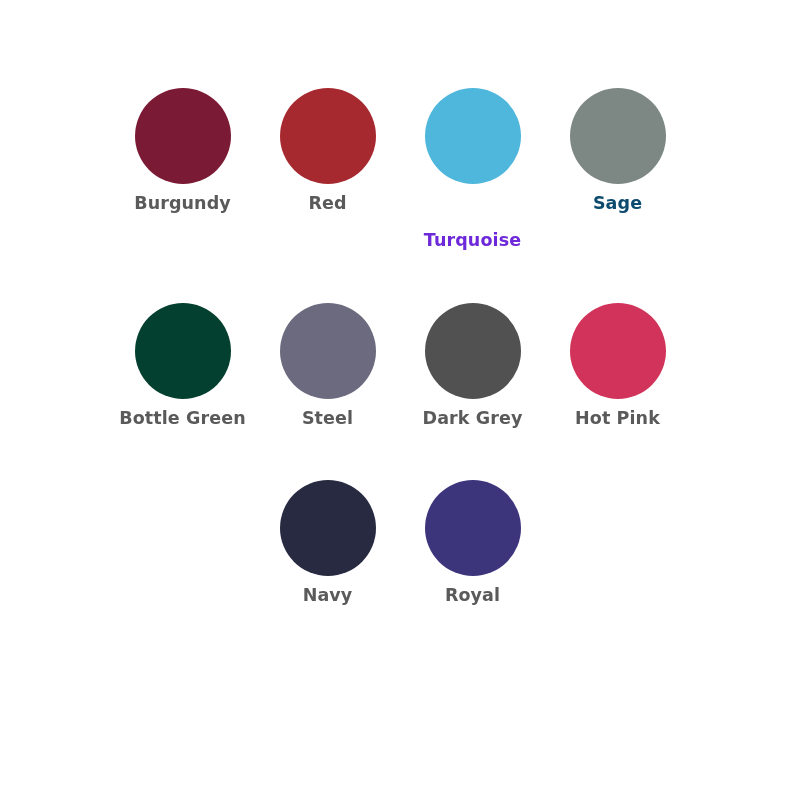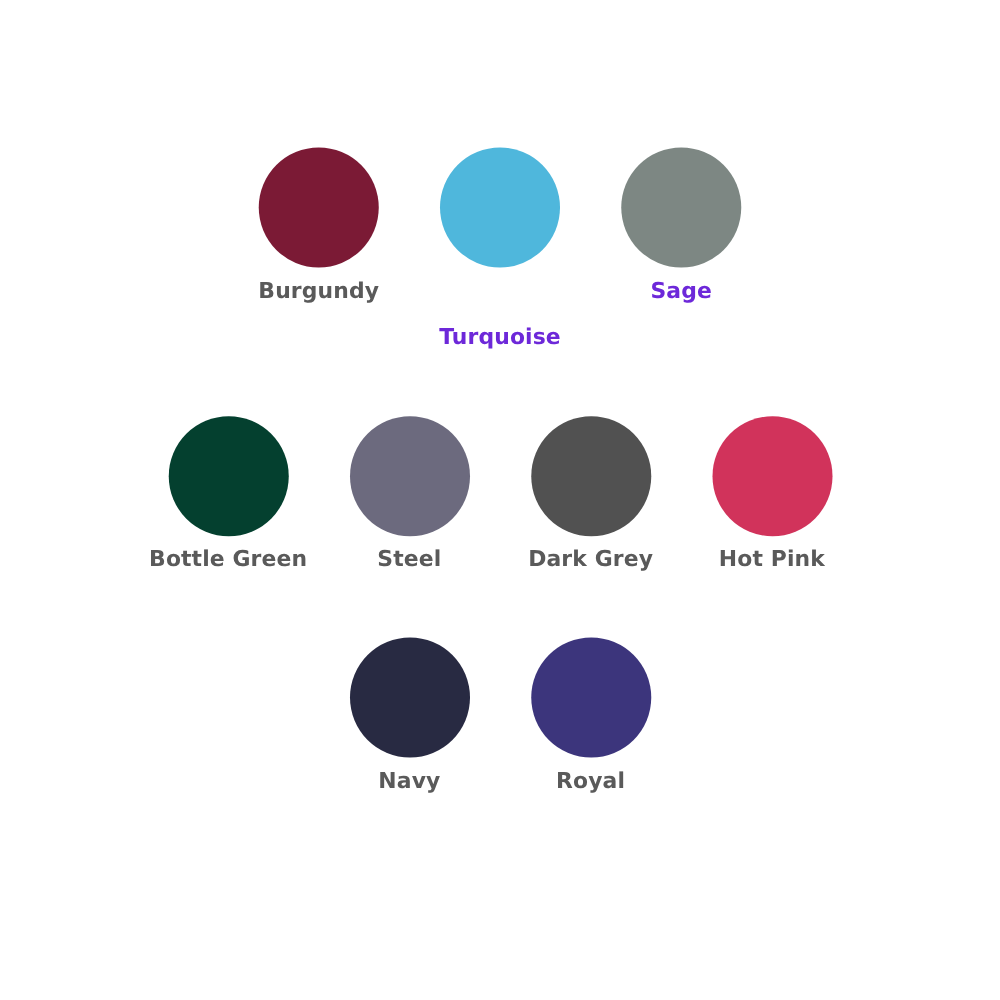--- a/index.html
+++ b/index.html
@@ -15,21 +15,21 @@
   }
 
   .palette {
     width: 800px;
     height: 800px;
     box-sizing: border-box;
     display: flex;
     flex-direction: column;
     justify-content: flex-start;
     align-items: center;
-    padding-top: 118px;
+    padding-top: 88px;
   }
 
   .swatch-row {
     display: flex;
     flex-direction: row;
     justify-content: center;
     align-items: flex-start;
     width: 100%;
   }
 
@@ -67,26 +67,30 @@
 <body style="background-color: rgb(255, 255, 255);">
 
 <div class="palette">
 
   <div class="swatch-row">
     <div class="swatch">
       <span class="swatch-dot" style="background-color: rgb(123, 26, 53);"></span>
       <span class="swatch-label" style="color: rgb(90, 90, 90);">Burgundy</span>
     </div>
     <div class="swatch">
+      <span class="swatch-dot" style="background-color: rgb(167, 41, 48);"></span>
+      <span class="swatch-label" style="color: rgb(90, 90, 90);">Red</span>
+    </div>
+    <div class="swatch">
       <span class="swatch-dot" style="background-color: rgb(79, 183, 220);"></span>
       <span class="swatch-label" style="color: #6d28d9; margin-top: 48px;">Turquoise</span>
     </div>
     <div class="swatch">
       <span class="swatch-dot" style="background-color: rgb(125, 135, 131);"></span>
-      <span class="swatch-label" style="color: #6d28d9;">Sage</span>
+      <span class="swatch-label" style="color: #0c4a6e;">Sage</span>
     </div>
   </div>
 
   <div class="row-gap"></div>
 
   <div class="swatch-row">
     <div class="swatch">
       <span class="swatch-dot" style="background-color: rgb(4, 64, 47);"></span>
       <span class="swatch-label" style="color: rgb(90, 90, 90);">Bottle Green</span>
     </div>

